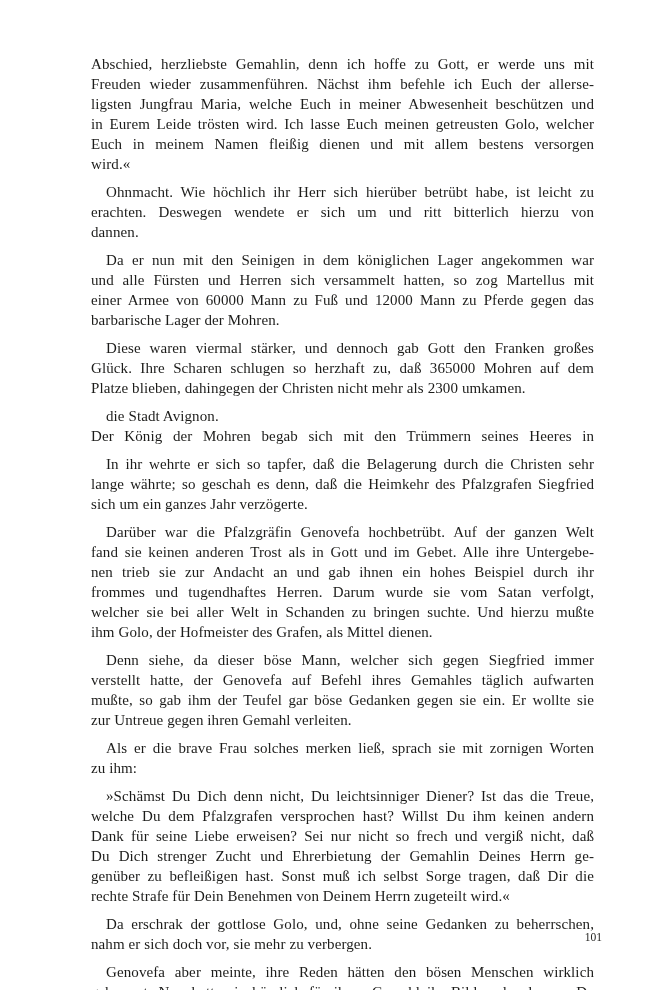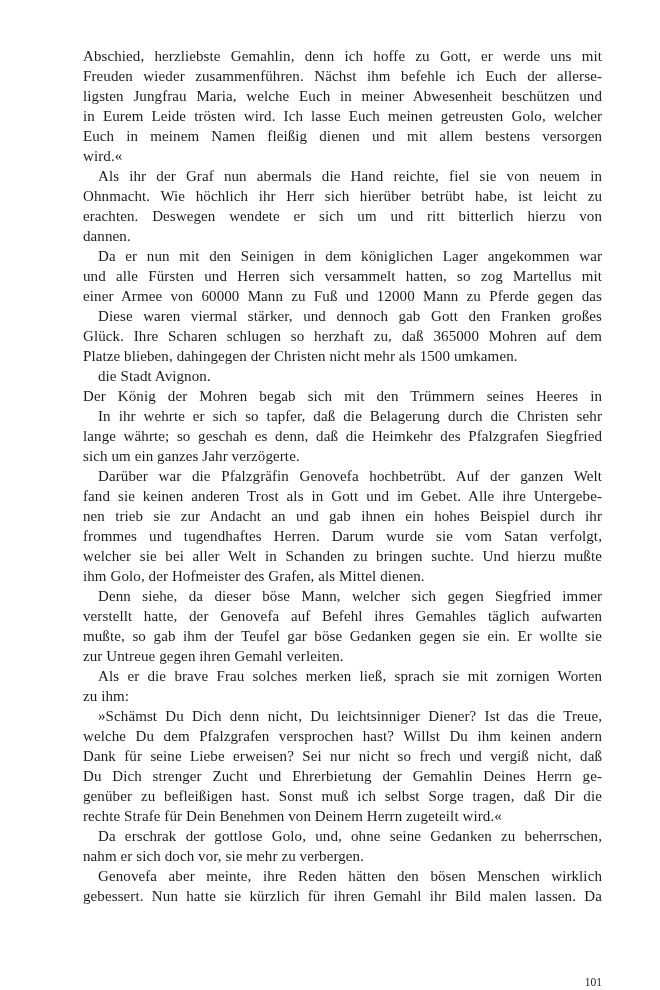--- a/index.html
+++ b/index.html
@@ -18,21 +18,21 @@
   }
   .text-block {
     position: absolute;
     left: 83px;
     top: 46px;
     width: 519px;
     font-size: 15px;
     line-height: 20px;
     letter-spacing: 0.1px;
   }
-  .para { margin: 0; padding: 0; }
+  .para { margin: 8px; padding: 0; }
   .line {
     text-align: justify;
     text-align-last: justify;
     white-space: normal;
     height: 20px;
     overflow: visible;
   }
   .line.last {
     text-align: center;
     text-align-last: left;
@@ -42,51 +42,50 @@
   }
   .folio {
     position: absolute;
     left: 83px;
     top: 930px;
     width: 519px;
     text-align: right;
     font-size: 11.5px;
     line-height: 14px;
     color: #222220;
-    margin-top: 45px;
   }
 </style>
 </head>
 <body>
 
 <div class="book-page">
   <div class="text-block">
       <div class="para">
         <div class="line">Abschied, herzliebste Gemahlin, denn ich hoffe zu Gott, er werde uns mit</div>
         <div class="line">Freuden wieder zusammenführen. Nächst ihm befehle ich Euch der allerse-</div>
         <div class="line">ligsten Jungfrau Maria, welche Euch in meiner Abwesenheit beschützen und</div>
         <div class="line">in Eurem Leide trösten wird. Ich lasse Euch meinen getreusten Golo, welcher</div>
         <div class="line">Euch in meinem Namen fleißig dienen und mit allem bestens versorgen</div>
         <div class="line last">wird.«</div>
       </div>
       <div class="para indent">
-        <div class="line">Als ihr der Graf nun abermals die Hand reichte, fiel sie von neuem in</div>
         <div class="line">Ohnmacht. Wie höchlich ihr Herr sich hierüber betrübt habe, ist leicht zu</div>
         <div class="line">erachten. Deswegen wendete er sich um und ritt bitterlich hierzu von</div>
         <div class="line last">dannen.</div>
       </div>
       <div class="para indent">
         <div class="line">Da er nun mit den Seinigen in dem königlichen Lager angekommen war</div>
         <div class="line">und alle Fürsten und Herren sich versammelt hatten, so zog Martellus mit</div>
         <div class="line">einer Armee von 60000 Mann zu Fuß und 12000 Mann zu Pferde gegen das</div>
+        <div class="line last">barbarische Lager der Mohren.</div>
       </div>
       <div class="para indent">
         <div class="line">Diese waren viermal stärker, und dennoch gab Gott den Franken großes</div>
         <div class="line">Glück. Ihre Scharen schlugen so herzhaft zu, daß 365000 Mohren auf dem</div>
-        <div class="line last">Platze blieben, dahingegen der Christen nicht mehr als 1500 umkamen.</div>
+        <div class="line last">Platze blieben, dahingegen der Christen nicht mehr als 2300 umkamen.</div>
       </div>
       <div class="para indent">
         <div class="line last">die Stadt Avignon.</div>
         <div class="line">Der König der Mohren begab sich mit den Trümmern seines Heeres in</div>
       </div>
       <div class="para indent">
         <div class="line">In ihr wehrte er sich so tapfer, daß die Belagerung durch die Christen sehr</div>
         <div class="line">lange währte; so geschah es denn, daß die Heimkehr des Pfalzgrafen Siegfried</div>
         <div class="line last">sich um ein ganzes Jahr verzögerte.</div>
       </div>

